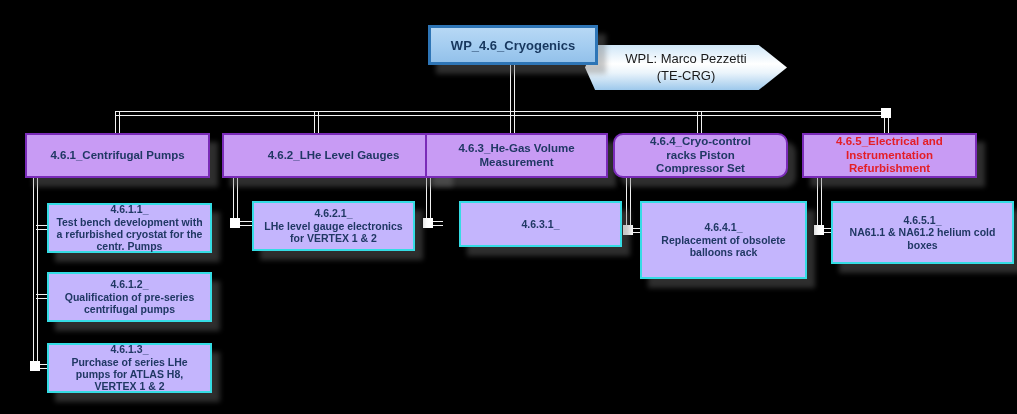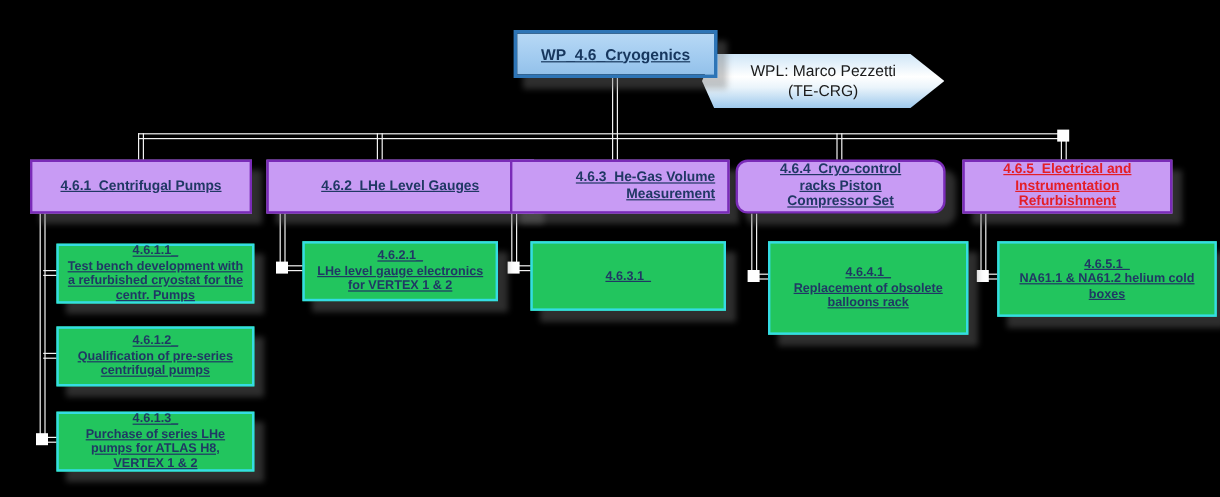--- a/index.html
+++ b/index.html
@@ -4,34 +4,33 @@
 <style>
   html,body{margin:0;padding:0;background:#000;}
   #stage{
     position:relative;width:1017px;height:414px;background:#000000;
     font-family:"Liberation Sans",sans-serif;overflow:hidden;
   }
   .box{
     position:absolute;display:flex;flex-direction:column;align-items:center;justify-content:center;
     text-align:center;box-sizing:border-box;font-weight:bold;
     box-shadow:8px 9px 5px rgba(115,115,115,0.40);
-    text-decoration:underline;
   }
   .root-box{
     background:linear-gradient(180deg,#b7d8f5 0%,#a3ccf0 55%,#93c1ea 100%);
     border:3px solid #2e75b6;color:#17375e;font-size:13px;z-index:6;
   }
   .branch{
     background:#c89bf4;border:2px solid #7a2bb8;color:#203864;
     font-size:11.5px;line-height:1.2;z-index:4;padding:2px 10px;
   }
   .branch.pad-wide{padding:2px 24px;}
   .branch.alert{color:#e41e26;}
   .leaf{
-    background:#22c55e;border:2px solid #35dce4;color:#203864;
+    background:#c4b5fd;border:2px solid #35dce4;color:#203864;
     font-size:10.5px;line-height:1.18;z-index:4;padding:2px 7px;
   }
   .leaf .code{display:block;}
   .banner{
     position:absolute;z-index:3;display:flex;flex-direction:column;align-items:center;justify-content:center;
     text-align:center;color:#1a1a1a;font-size:13px;line-height:1.3;
     background:linear-gradient(180deg,#cfe6f7 0%,#ffffff 42%,#eaf4fb 62%,#9ec9ec 100%);
     clip-path:polygon(0% 50%,5% 0%,86% 0%,100% 50%,86% 100%,5% 100%);
     filter:drop-shadow(7px 8px 4px rgba(120,120,120,0.5));
   }
@@ -84,21 +83,21 @@
   <div class="box root-box" style="left:428px;top:25px;width:170px;height:40px;">
     <span>WP_4.6_Cryogenics</span>
   </div>
 
   <div class="box branch" style="left:25px;top:133px;width:185px;height:45px;">
     <span>4.6.1_Centrifugal Pumps</span>
   </div>
   <div class="box branch" style="left:222px;top:133px;width:223px;height:45px;">
     <span>4.6.2_LHe Level Gauges</span>
   </div>
-  <div class="box branch" style="left:425px;top:133px;width:183px;height:45px;text-align:right;">
+  <div class="box branch" style="left:425px;top:133px;width:183px;height:45px;">
     <span>4.6.3_He-Gas Volume Measurement</span>
   </div>
   <div class="box branch pad-wide" style="left:613px;top:133px;width:175px;height:45px;border-radius:10px;">
     <span>4.6.4_Cryo-control racks Piston Compressor Set</span>
   </div>
   <div class="box branch pad-wide alert" style="left:802px;top:133px;width:175px;height:45px;">
     <span>4.6.5_Electrical and Instrumentation Refurbishment</span>
   </div>
 
   <div class="box leaf" style="left:47px;top:203px;width:165px;height:50px;">
@@ -111,21 +110,21 @@
   </div>
   <div class="box leaf" style="left:47px;top:343px;width:165px;height:50px;">
     <span class="code">4.6.1.3_</span>
     <span>Purchase of series LHe pumps for ATLAS H8, VERTEX 1 &amp; 2</span>
   </div>
 
   <div class="box leaf" style="left:252px;top:201px;width:163px;height:50px;">
     <span class="code">4.6.2.1_</span>
     <span>LHe level gauge electronics for VERTEX 1 &amp; 2</span>
   </div>
-  <div class="box leaf" style="left:442px;top:201px;width:163px;height:58px;">
+  <div class="box leaf" style="left:459px;top:201px;width:163px;height:46px;">
     <span class="code">4.6.3.1_</span>
   </div>
   <div class="box leaf" style="left:640px;top:201px;width:167px;height:78px;">
     <span class="code">4.6.4.1_</span>
     <span>Replacement of obsolete balloons rack</span>
   </div>
   <div class="box leaf" style="left:831px;top:201px;width:183px;height:63px;">
     <span class="code">4.6.5.1_</span>
     <span>NA61.1 &amp; NA61.2 helium cold boxes</span>
   </div>

